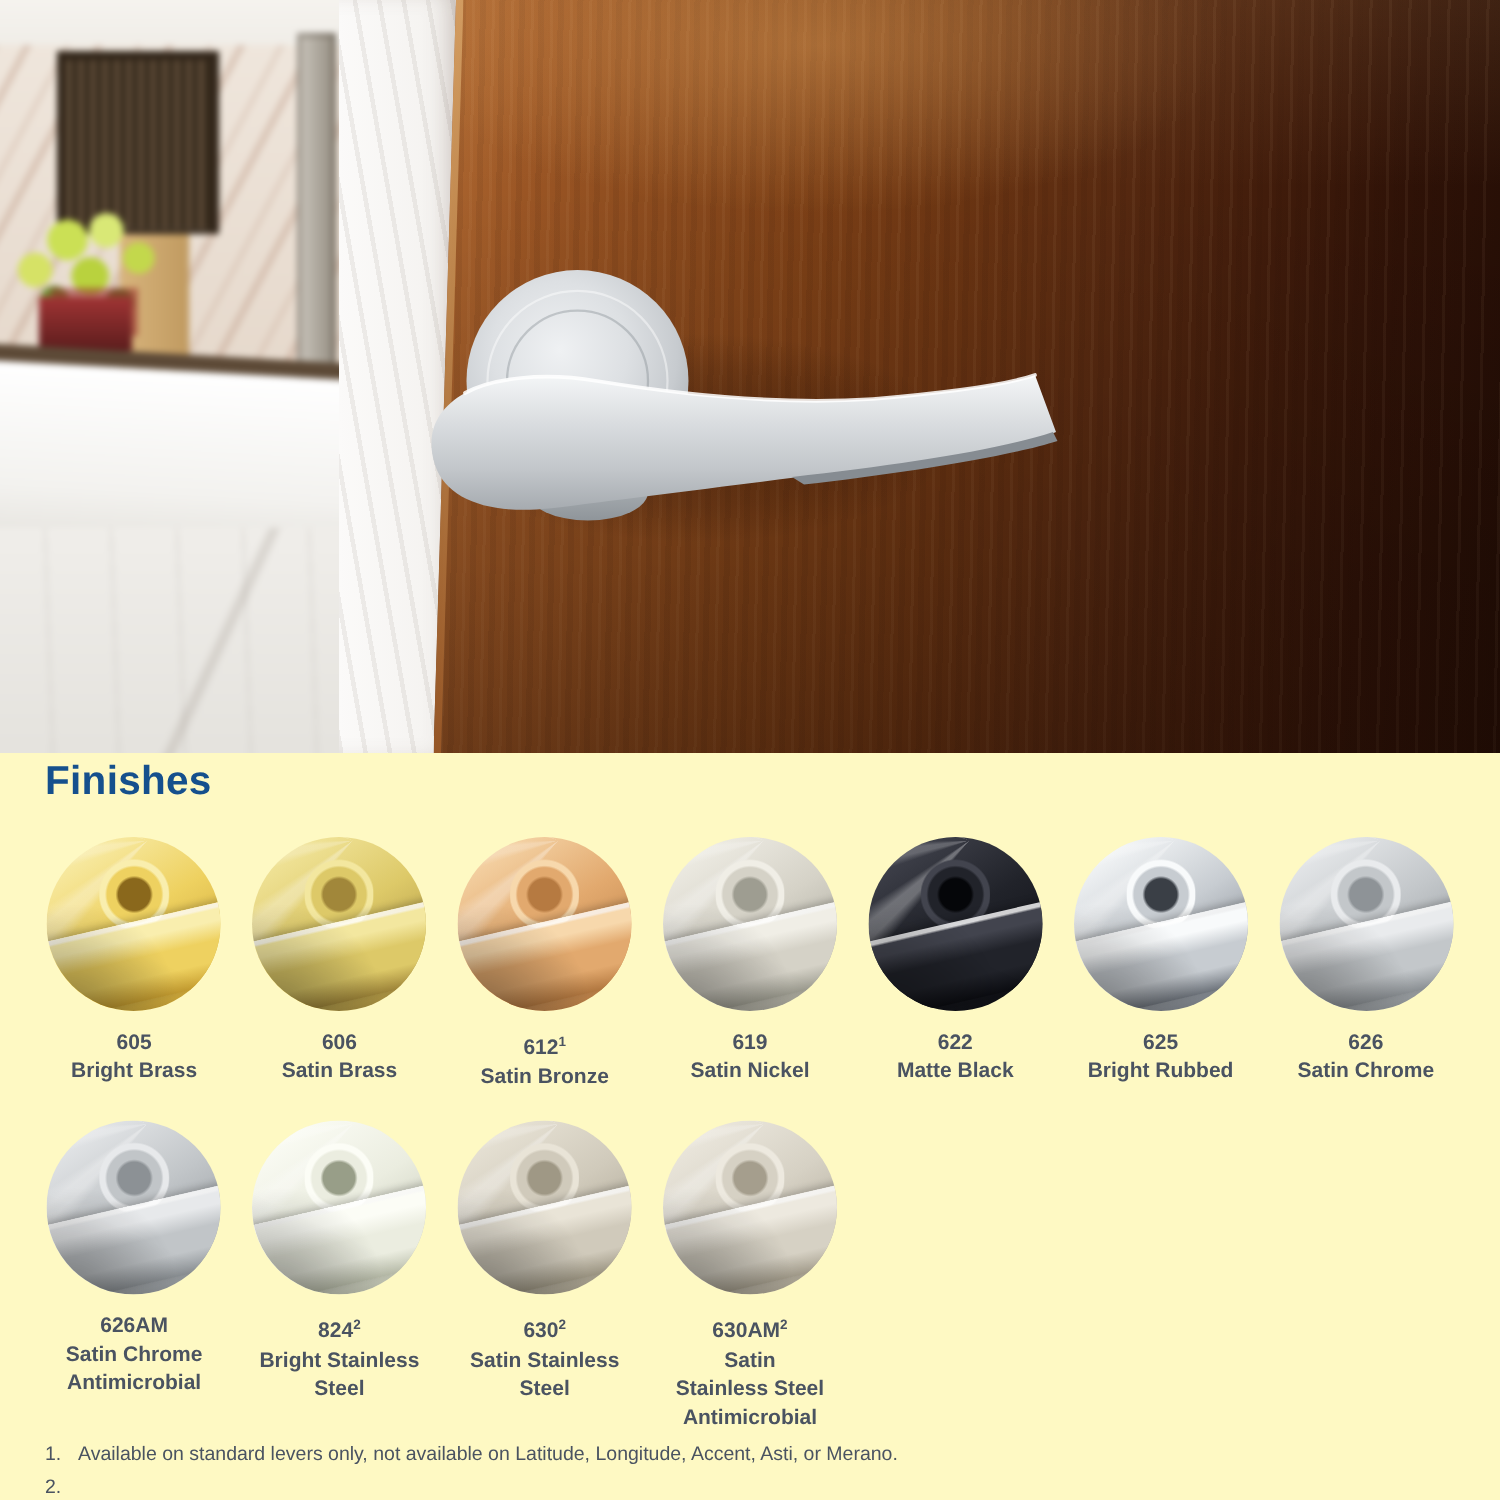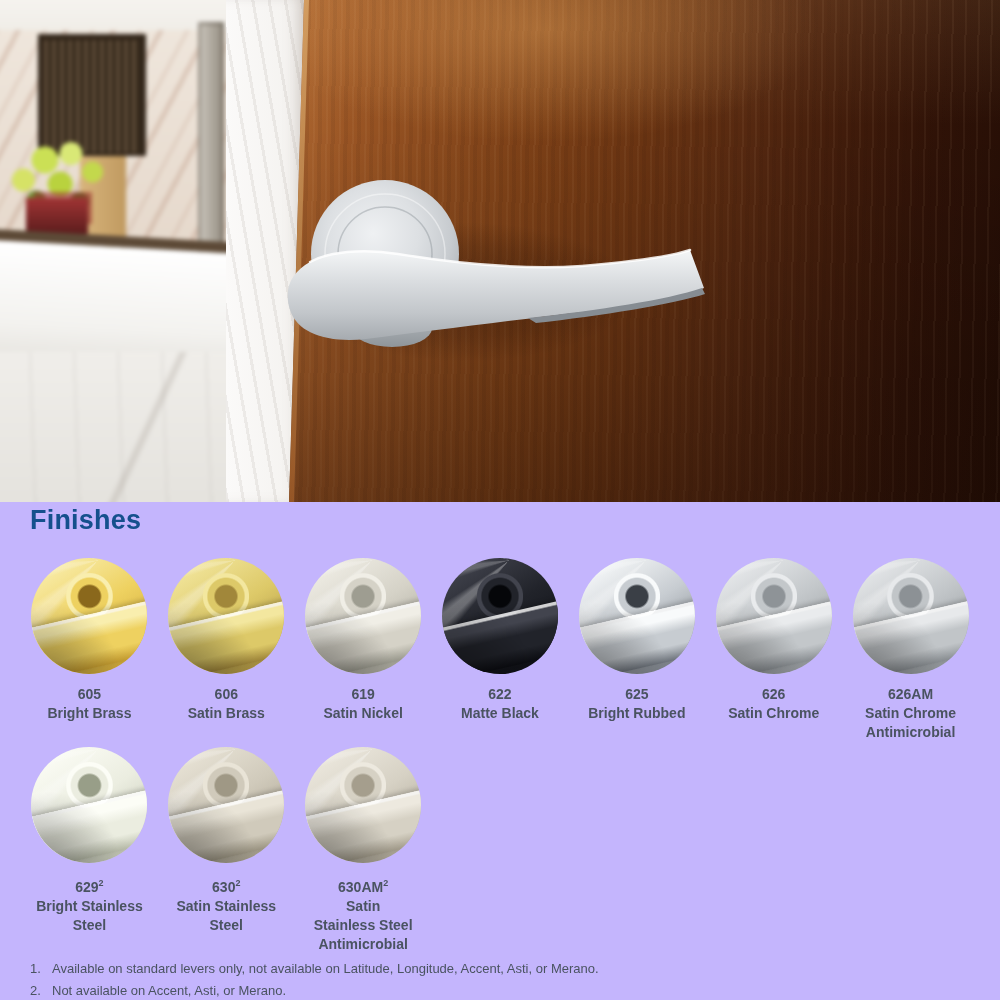--- a/index.html
+++ b/index.html
@@ -63,21 +63,21 @@
                                  rgba(40,15,5,.08) 5px 9px, rgba(0,0,0,0) 9px 13px),
        linear-gradient(97deg, #b06a33 0%, #9a5524 10%, #8a4a1d 22%, #7b3f16 35%,
                        #6a3412 48%, #552810 62%, #411c0b 74%, #2f1207 86%, #230d05 100%); }
   .door-edge { position:absolute; left:0; top:0; bottom:0; width:22px;
      clip-path:polygon(15px 0, 20px 0, 5px 100%, 0 100%);
      background:linear-gradient(#d8a468, #c08a50 40%, #9c5a28); opacity:.85; }
 
   .lever { position:absolute; left:270px; top:160px; width:450px; height:205px; }
 
   
-  .sheet { position:relative; width:1000px; height:498px; background:#c4b5fd; }
+  .sheet { position:relative; width:1000px; height:498px; background:#fef9c3; }
   .heading { position:absolute; left:30px; top:3px; font-size:27px; font-weight:700;
              color:#15508d; letter-spacing:.2px; }
   .grid { position:absolute; left:21px; top:56px; width:958px;
           display:grid; grid-template-columns:repeat(7,1fr); grid-template-rows:189px auto; }
   .swatch { display:flex; flex-direction:column; align-items:center; text-align:center; }
   .disc { width:116px; height:116px; border-radius:50%; position:relative; overflow:hidden;
      background:
        conic-gradient(from 205deg at 58% 2%, rgba(255,255,255,0) 0 14deg, rgba(255,255,255,.30) 20deg 26deg,
                       rgba(255,255,255,0) 32deg 46deg, rgba(255,255,255,.22) 52deg 58deg,
                       rgba(255,255,255,0) 64deg 80deg, rgba(255,255,255,.14) 84deg 88deg, rgba(255,255,255,0) 92deg),
@@ -188,20 +188,33 @@
     </div>
     <figcaption class="caption">
       <div class="code"><span class="code-num">606</span></div>
       <div class="name">
               <div class="name-line">Satin Brass</div>
             </div>
     </figcaption>
   </figure>
 
 
+  <figure class="swatch">
+    <div class="disc" style="--l: #f7d8ac; --m: #e2a96e; --d: #b67a41;">
+      <div class="hub"></div>
+      <div class="blade"></div>
+      <div class="shade"></div>
+    </div>
+    <figcaption class="caption">
+      <div class="code"><span class="code-num">612</span><sup class="code-sup">1</sup></div>
+      <div class="name">
+              <div class="name-line">Satin Bronze</div>
+            </div>
+    </figcaption>
+  </figure>
 
 
   <figure class="swatch">
     <div class="disc" style="--l: #f0eee6; --m: #d5d2c7; --d: #9e9d91;">
       <div class="hub"></div>
       <div class="blade"></div>
       <div class="shade"></div>
     </div>
     <figcaption class="caption">
       <div class="code"><span class="code-num">619</span></div>
@@ -268,21 +281,21 @@
     </figcaption>
   </figure>
 
   <figure class="swatch">
     <div class="disc" style="--l: #fcfdf6; --m: #ebede0; --d: #babeab; --hub: #989e88;">
       <div class="hub"></div>
       <div class="blade"></div>
       <div class="shade"></div>
     </div>
     <figcaption class="caption">
-      <div class="code"><span class="code-num">629</span><sup class="code-sup">2</sup></div>
+      <div class="code"><span class="code-num">824</span><sup class="code-sup">2</sup></div>
       <div class="name">
               <div class="name-line">Bright Stainless</div>
               <div class="name-line">Steel</div>
             </div>
     </figcaption>
   </figure>
 
   <figure class="swatch">
     <div class="disc" style="--l: #e9e4d7; --m: #d0cabb; --d: #9f9885;">
       <div class="hub"></div>
@@ -316,17 +329,16 @@
 
 </div>
 
     <ol class="footnotes">
       <li class="fn">
         <span class="fn-num">1.</span>
         <span class="fn-text">Available on standard levers only, not available on Latitude, Longitude, Accent, Asti, or Merano.</span>
       </li>
       <li class="fn">
         <span class="fn-num">2.</span>
-        <span class="fn-text">Not available on Accent, Asti, or Merano.</span>
       </li>
     </ol>
   </section>
 </div>
 
 </body></html>

